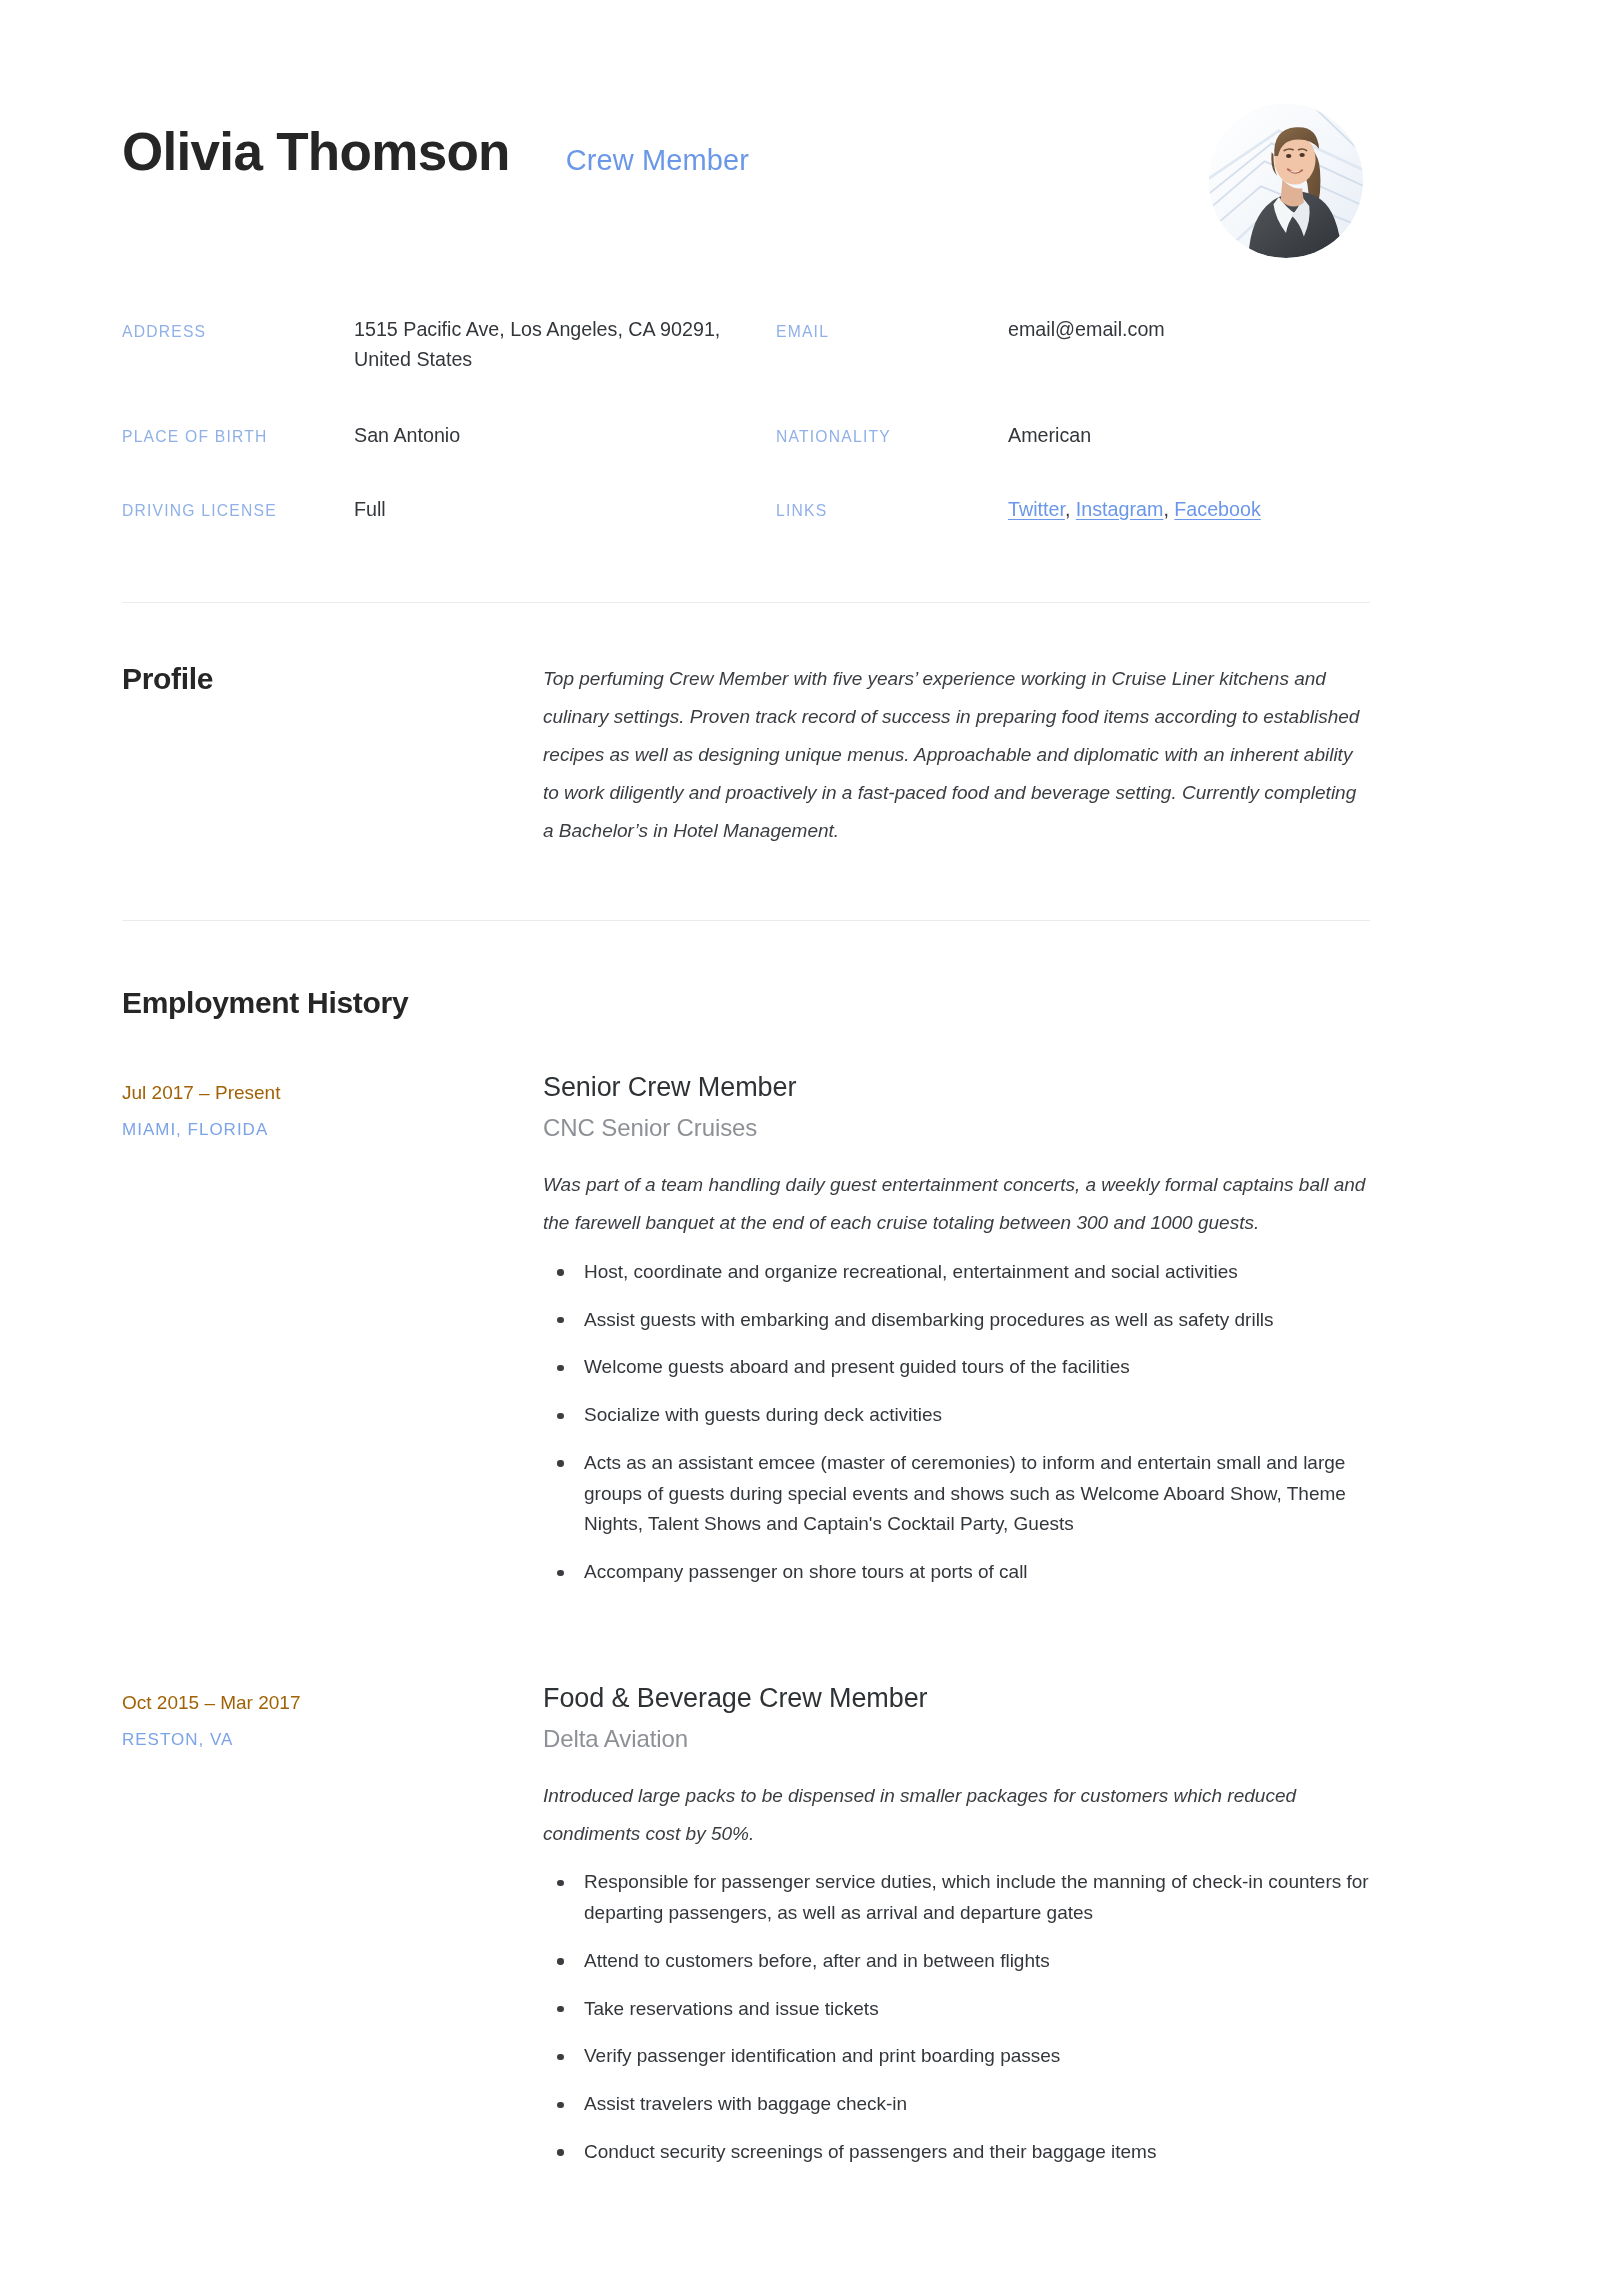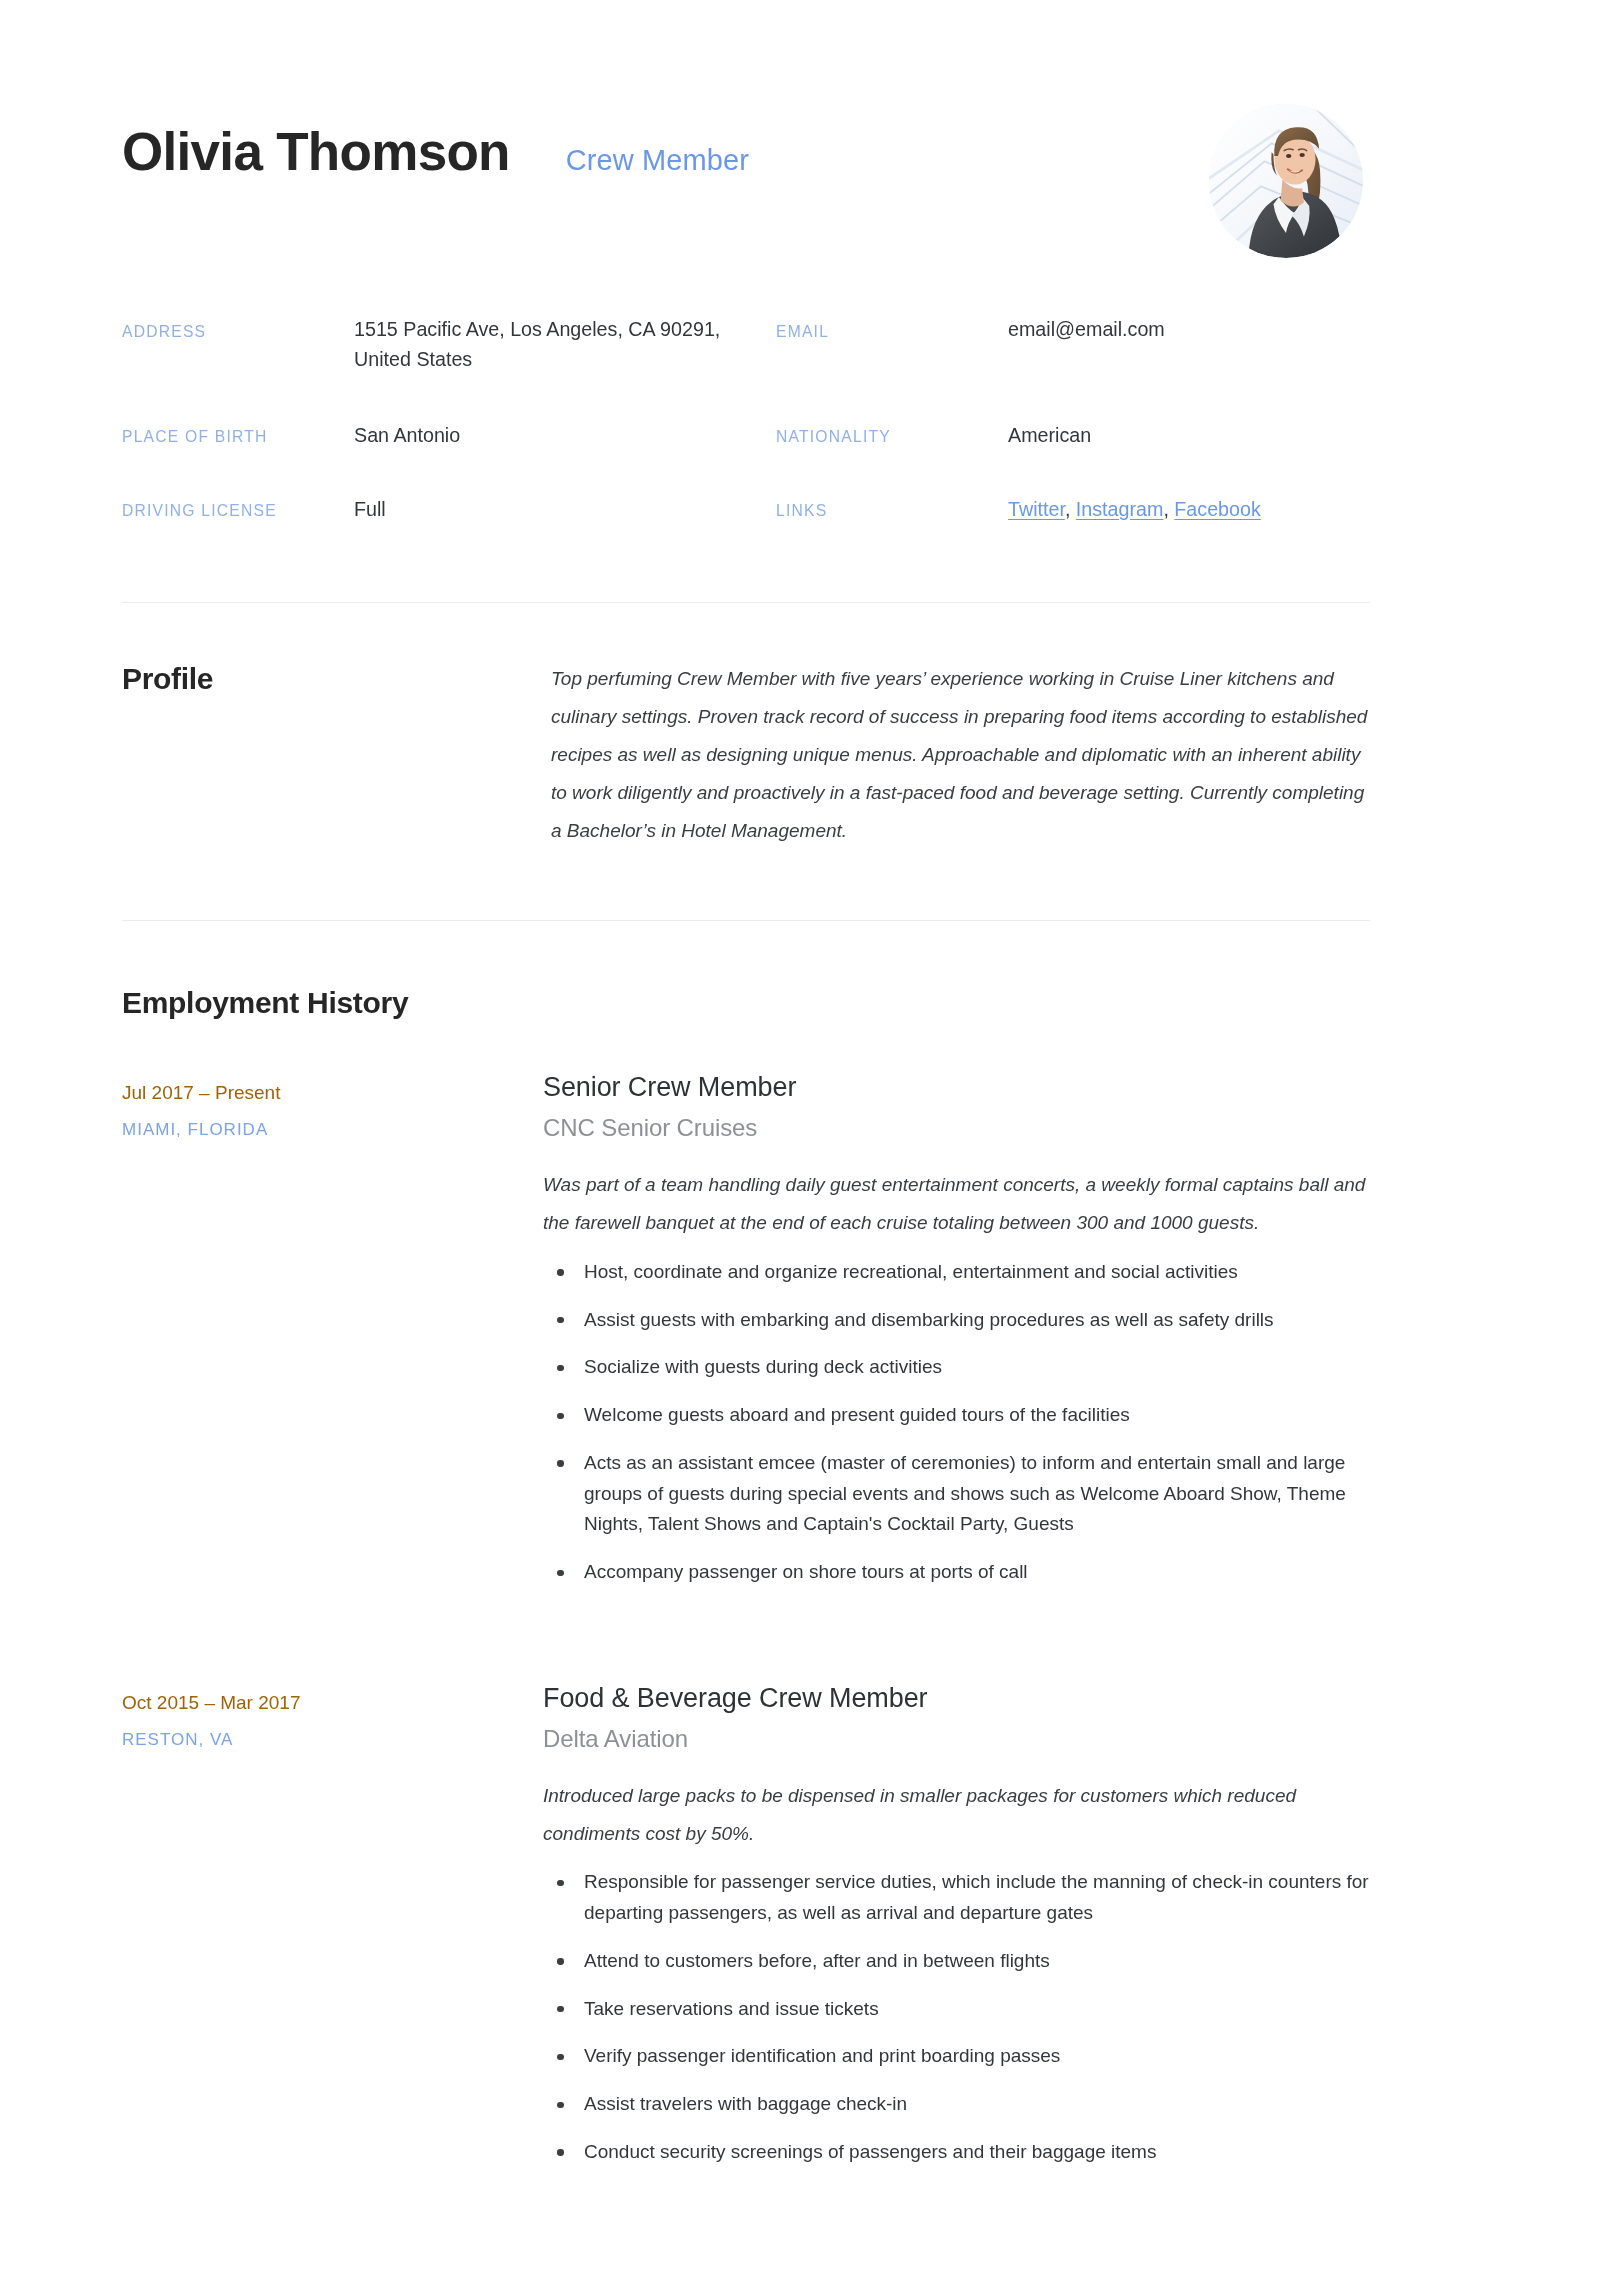--- a/index.html
+++ b/index.html
@@ -108,21 +108,21 @@
     background: #ebebeb;
     width: 100%;
   }
   .divider.d1 { margin-top: 61px; }
   .divider.d2 { margin-top: 70px; }
 
   
   .section {
     display: grid;
     grid-template-columns: 421px 1fr;
-    column-gap: 8px;
+    column-gap: 0;
   }
   .section.profile { margin-top: 57px; }
 
   .section-title {
     font-size: 30px;
     font-weight: 700;
     color: #262626;
     letter-spacing: -0.3px;
     line-height: 1.2;
     padding-top: 1.8px;
@@ -326,22 +326,22 @@
           <div class="job-dates">Jul 2017 – Present</div>
           <div class="job-location">MIAMI, FLORIDA</div>
         </div>
         <div class="job-body">
           <div class="job-role">Senior Crew Member</div>
           <div class="job-company">CNC Senior Cruises</div>
           <div class="job-summary">Was part of a team handling daily guest entertainment concerts, a weekly formal captains ball and the farewell banquet at the end of each cruise totaling between 300 and 1000 guests.</div>
           <ul class="job-bullets">
             <li>Host, coordinate and organize recreational, entertainment and social activities</li>
             <li>Assist guests with embarking and disembarking procedures as well as safety drills</li>
+            <li>Welcome guests aboard and present guided tours of the facilities</li>
             <li>Socialize with guests during deck activities</li>
-            <li>Welcome guests aboard and present guided tours of the facilities</li>
             <li>Acts as an assistant emcee (master of ceremonies) to inform and entertain small and large groups of guests during special events and shows such as Welcome Aboard Show, Theme Nights, Talent Shows and Captain's Cocktail Party, Guests</li>
             <li>Accompany passenger on shore tours at ports of call</li>
           </ul>
         </div>
       </div>
       <div class="job">
         <div class="job-meta">
           <div class="job-dates">Oct 2015 – Mar 2017</div>
           <div class="job-location">RESTON, VA</div>
         </div>

